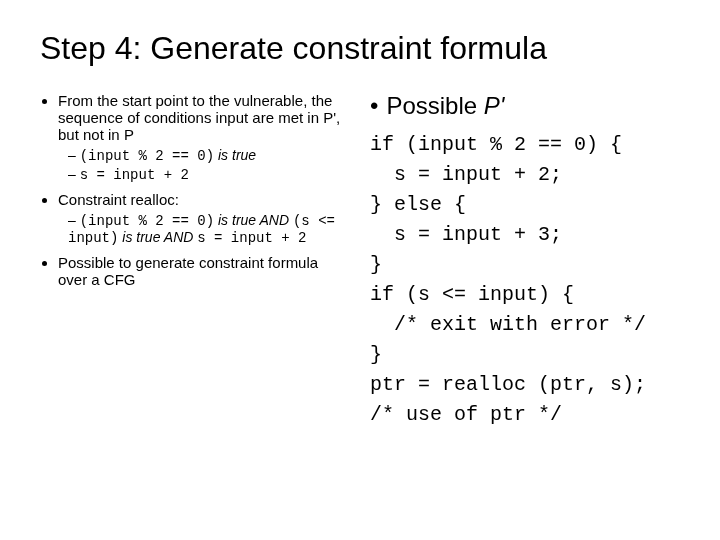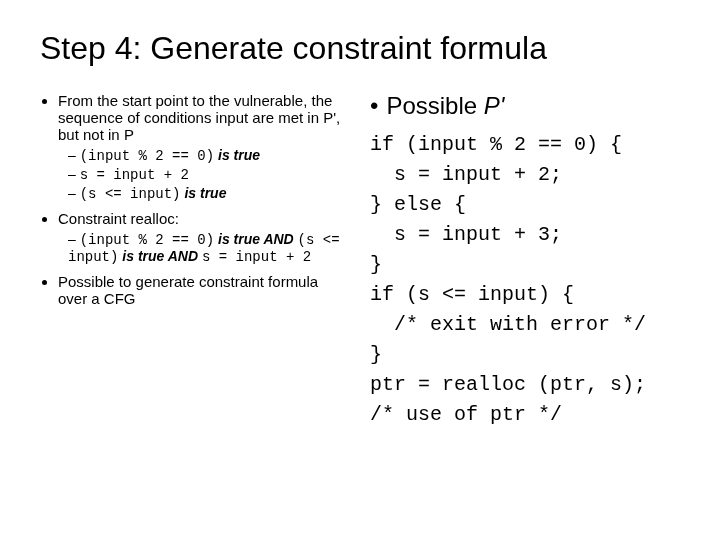--- a/index.html
+++ b/index.html
@@ -51,21 +51,21 @@
   }
   ul.lvl2 > li {
     margin-bottom: 2px;
     font-size: 14px;
   }
   .mono {
     font-family: "Courier New", Courier, monospace;
   }
   .ital {
     font-style: italic;
-    font-weight: bold;
+    font-weight: normal;
   }
   .right-heading {
     font-size: 24px;
     margin: 0 0 10px 0;
   }
   .right-heading .bullet {
     margin-right: 8px;
   }
   .code {
     font-family: "Courier New", Courier, monospace;
@@ -84,23 +84,20 @@
     <div class="left">
       <ul class="lvl1">
         <li>
           <span>From the start point to the vulnerable, the sequence of conditions input are met in P', but not in P</span>
           <ul class="lvl2">
             <li>
               <span class="mono">(input % 2 == 0)</span><span class="ital"> is true</span>
             </li>
             <li>
               <span class="mono">s = input + 2</span>
-            </li>
-            <li>
-              <span class="mono">(s &lt;= input)</span><span class="ital"> is true</span>
             </li>
           </ul>
         </li>
         <li>
           <span>Constraint realloc:</span>
           <ul class="lvl2">
             <li>
               <span class="mono">(input % 2 == 0)</span><span class="ital"> is true AND </span><span class="mono">(s &lt;= input)</span><span class="ital"> is true AND </span><span class="mono">s = input + 2</span>
             </li>
           </ul>

